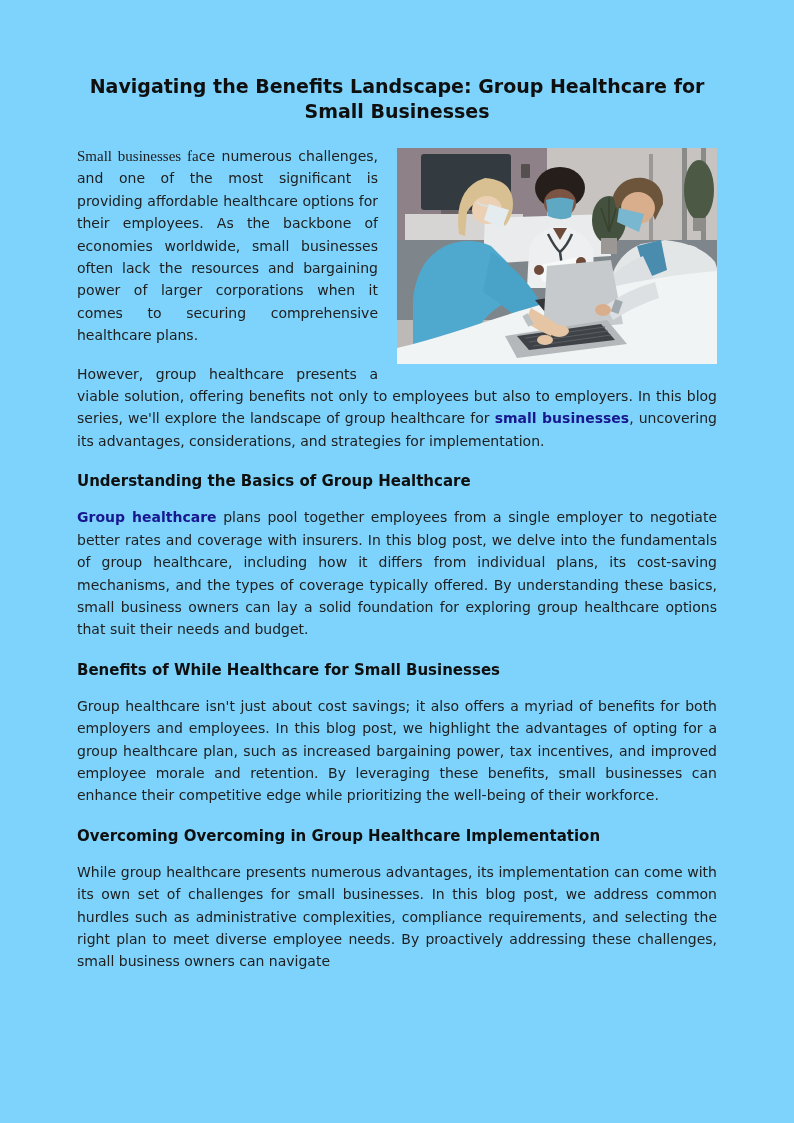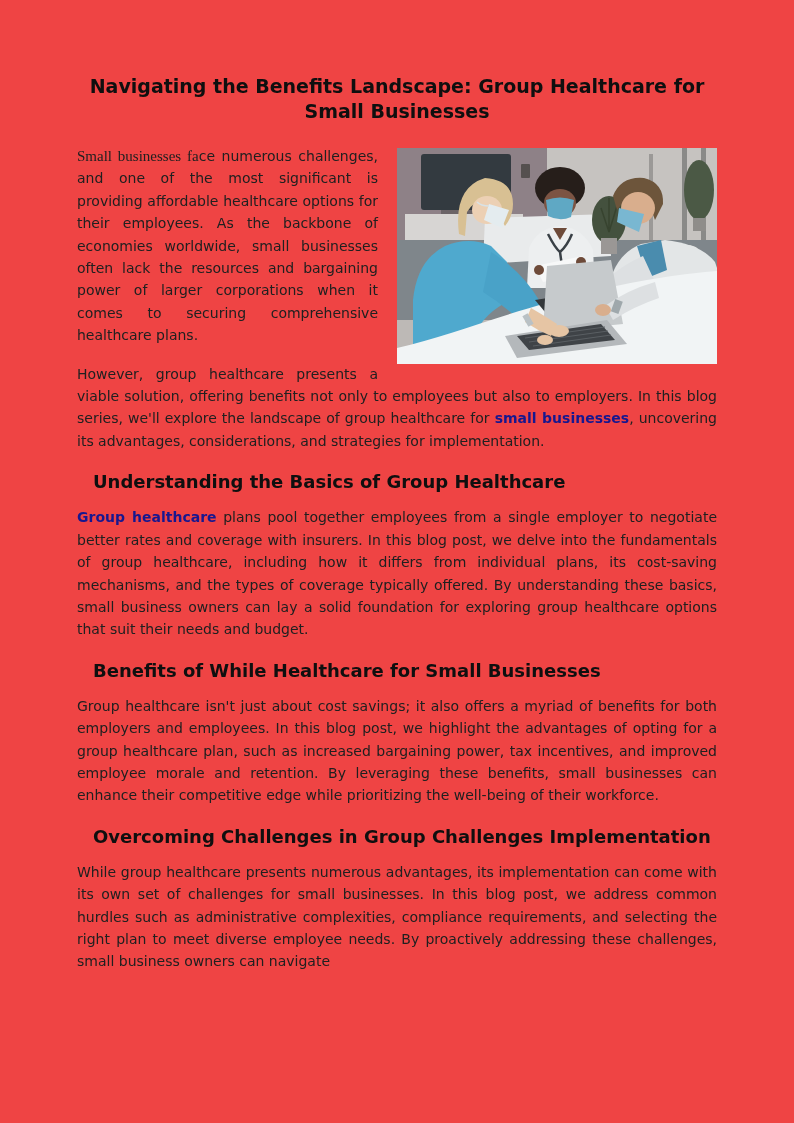--- a/index.html
+++ b/index.html
@@ -1,42 +1,42 @@
 <!DOCTYPE html>
 <html><head>
 <meta charset="utf-8">
 <style>
   * { box-sizing: border-box; }
   html, body { margin: 0; padding: 0; background: #ffffff; }
   .page {
     position: relative;
     width: 794px;
     height: 1123px;
-    background: #ef4444;
+    background: #7dd3fc;
     overflow: hidden;
     font-family: "DejaVu Sans", sans-serif;
     color: #202020;
   }
   .content {
     position: absolute;
     left: 77px;
     top: 74px;
     width: 640px;
   }
   h1.title {
     margin: 0 0 21px 0;
     font-size: 19px;
     line-height: 25px;
     font-weight: bold;
     text-align: center;
     color: #0f0f0f;
   }
   h2.section-heading {
-    margin: 20px 0 15px 16px;
-    font-size: 18px;
+    margin: 20px 0 15px 0;
+    font-size: 15px;
     line-height: 19px;
     font-weight: bold;
     color: #0f0f0f;
   }
   p.body-text {
     margin: 0 0 16px 0;
     font-size: 14px;
     line-height: 22.4px;
     text-align: justify;
   }
@@ -166,18 +166,18 @@
     <p class="body-text"><span>However, group healthcare presents a viable solution, offering benefits not only to employees but also to employers. In this blog series, we'll explore the landscape of group healthcare for </span><a class="inline-link">small businesses</a><span>, uncovering its advantages, considerations, and strategies for implementation.</span></p>
 
     <h2 class="section-heading">Understanding the Basics of Group Healthcare</h2>
 
     <p class="body-text"><a class="inline-link">Group healthcare</a><span> plans pool together employees from a single employer to negotiate better rates and coverage with insurers. In this blog post, we delve into the fundamentals of group healthcare, including how it differs from individual plans, its cost-saving mechanisms, and the types of coverage typically offered. By understanding these basics, small business owners can lay a solid foundation for exploring group healthcare options that suit their needs and budget.</span></p>
 
     <h2 class="section-heading">Benefits of While Healthcare for Small Businesses</h2>
 
     <p class="body-text">Group healthcare isn't just about cost savings; it also offers a myriad of benefits for both employers and employees. In this blog post, we highlight the advantages of opting for a group healthcare plan, such as increased bargaining power, tax incentives, and improved employee morale and retention. By leveraging these benefits, small businesses can enhance their competitive edge while prioritizing the well-being of their workforce.</p>
 
-    <h2 class="section-heading">Overcoming Challenges in Group Challenges Implementation</h2>
+    <h2 class="section-heading">Overcoming Overcoming in Group Healthcare Implementation</h2>
 
     <p class="body-text">While group healthcare presents numerous advantages, its implementation can come with its own set of challenges for small businesses. In this blog post, we address common hurdles such as administrative complexities, compliance requirements, and selecting the right plan to meet diverse employee needs. By proactively addressing these challenges, small business owners can navigate</p>
 
   </div>
 </div>
 
 </body></html>

